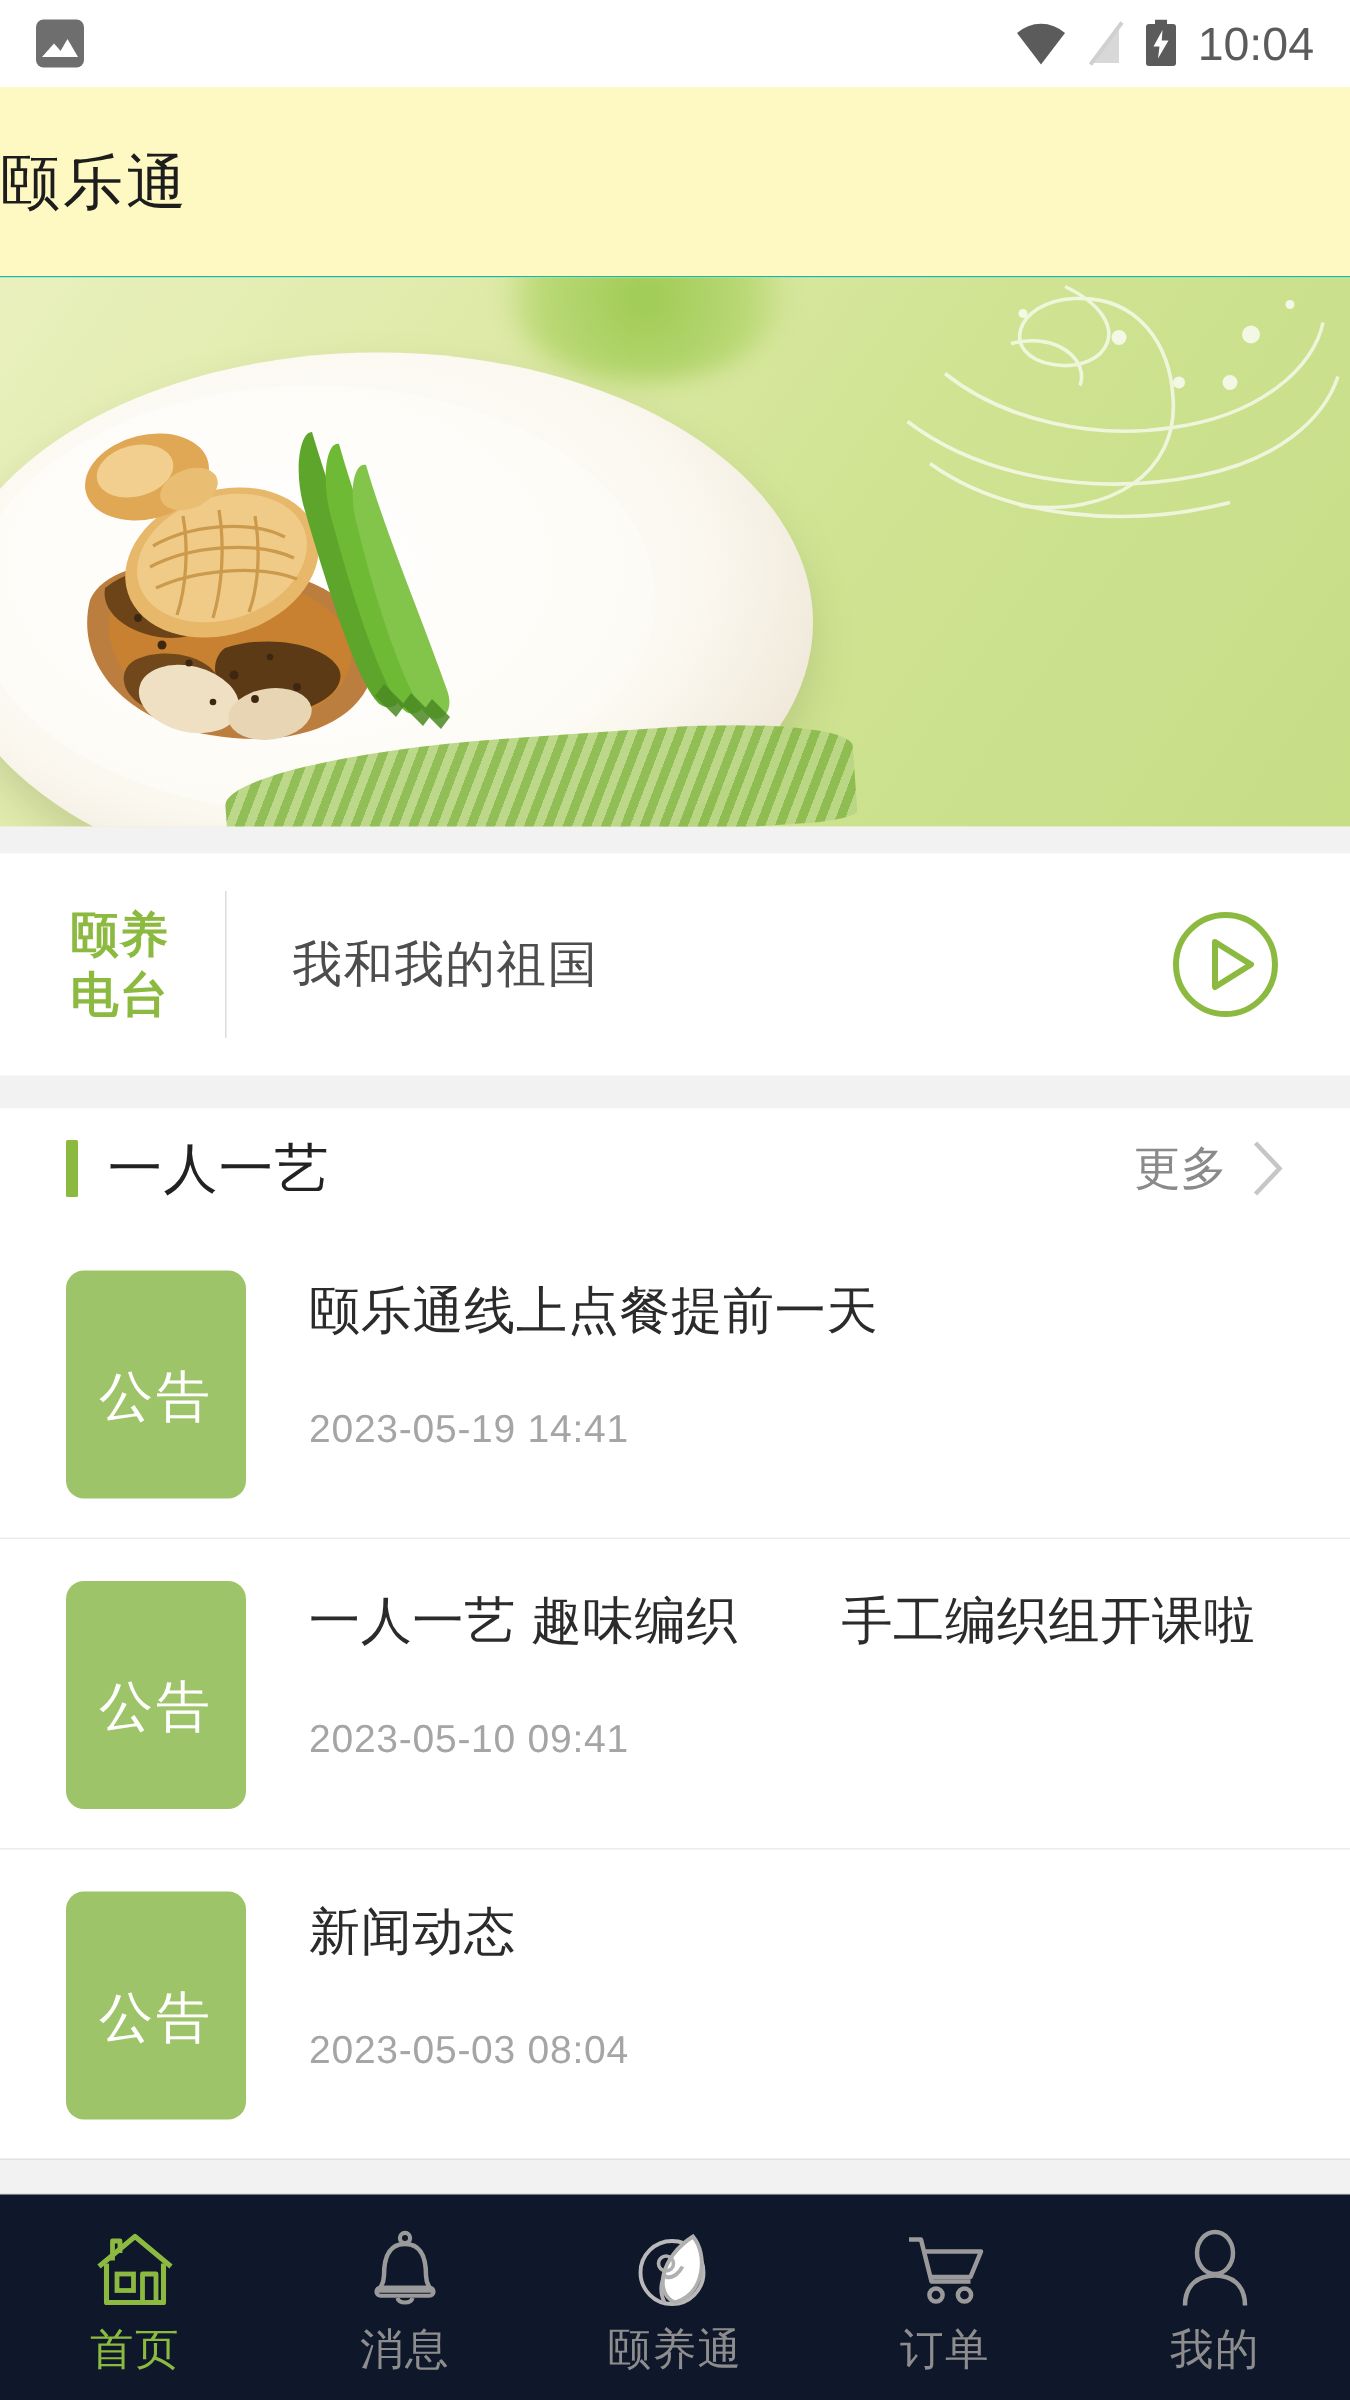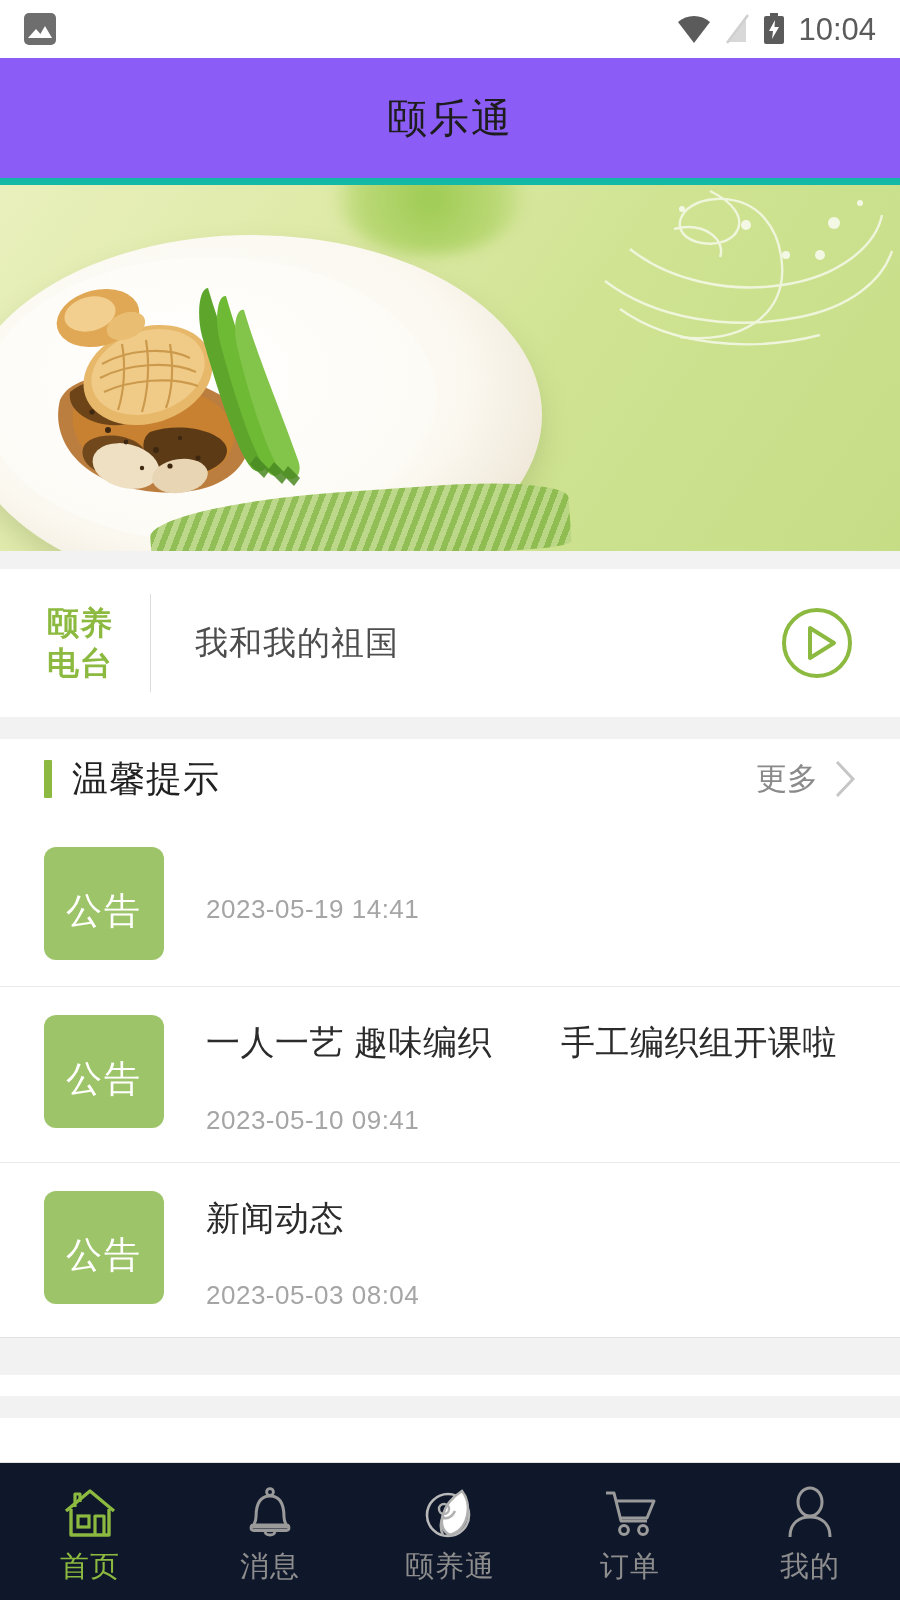--- a/index.html
+++ b/index.html
@@ -67,25 +67,25 @@
     font-size: 31px;
     color: #5b5b5b;
     font-weight: normal;
     letter-spacing: 0px;
     line-height: 1;
   }
 
   
   .titlebar {
     height: 127px;
-    background: #8b5cf6;
-    display: flex;
-    align-items: center;
-    justify-content: center;
-    border-bottom: 7px solid #14b8a6;
+    background: #fef9c3;
+    display: flex;
+    align-items: center;
+    justify-content: flex-start;
+    border-bottom: 1px solid #14b8a6;
     box-sizing: border-box;
   }
   .titlebar-text {
     font-size: 40px;
     color: #1d1d1d;
     letter-spacing: 2px;
   }
 
   
   .banner {
@@ -205,21 +205,21 @@
   .news-list { background: #ffffff; }
   .news-item {
     display: flex;
     align-items: flex-start;
     padding: 28px 22px 26px 44px;
     border-top: 1px solid #ececec;
     box-sizing: border-box;
   }
   .news-item.first { border-top: none; }
   .news-badge {
-    width: 120px; height: 113px;
+    width: 120px; height: 152px;
     background: #9dc468;
     border-radius: 12px;
     color: #ffffff;
     font-size: 36px;
     display: flex;
     align-items: center;
     justify-content: center;
     flex: 0 0 auto;
     letter-spacing: 2px;
     padding-top: 16px;
@@ -393,34 +393,35 @@
     <svg class="play-btn" viewBox="0 0 74 74">
       <circle cx="37" cy="37" r="33" fill="none" stroke="#8cb93f" stroke-width="4"></circle>
       <path d="M30 22 L54 37 L30 52 Z" fill="none" stroke="#8cb93f" stroke-width="4" stroke-linejoin="round"></path>
     </svg>
   </div>
 
   <div class="gap" style="height:22px"></div>
 
   <div class="section-head">
     <div class="section-bar"></div>
-    <div class="section-title">温馨提示</div>
+    <div class="section-title">一人一艺</div>
     <div class="section-more">
       <span class="more-text">更多</span>
       <svg width="26" height="42" viewBox="0 0 26 42">
         <path d="M5 4 L21 21 L5 38" fill="none" stroke="#c6c6c6" stroke-width="3"></path>
       </svg>
     </div>
   </div>
 
   <div class="news-list">
 
     <div class="news-item first">
       <div class="news-badge">公告</div>
       <div class="news-body">
+        <div class="news-title">颐乐通线上点餐提前一天</div>
         <div class="news-date">2023-05-19 14:41</div>
       </div>
     </div>
 
     <div class="news-item">
       <div class="news-badge">公告</div>
       <div class="news-body">
         <div class="news-title"> 一人一艺 趣味编织　　手工编织组开课啦</div>
         <div class="news-date">2023-05-10 09:41</div>
       </div>

